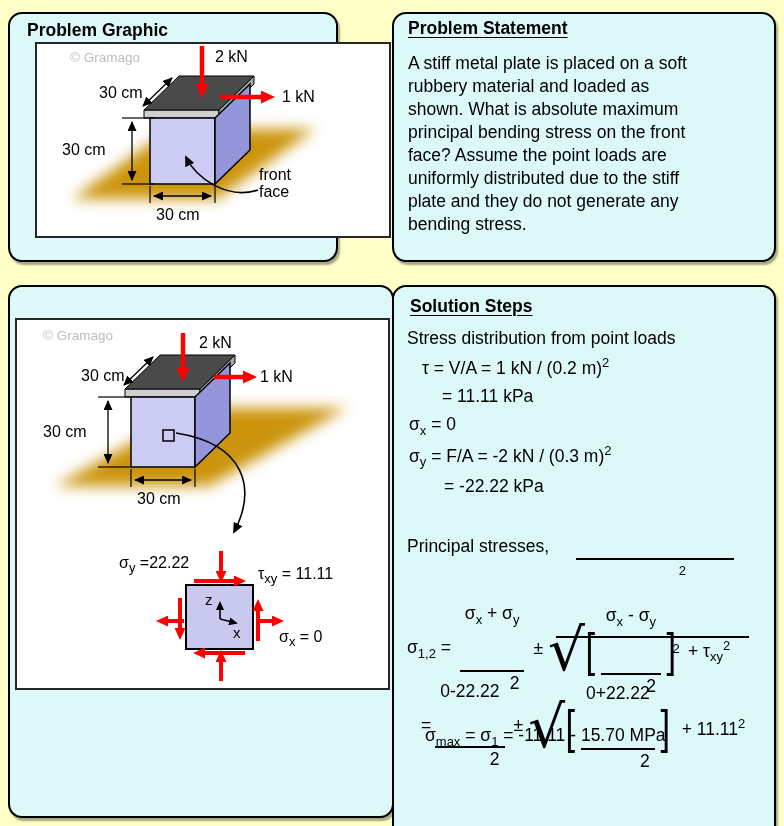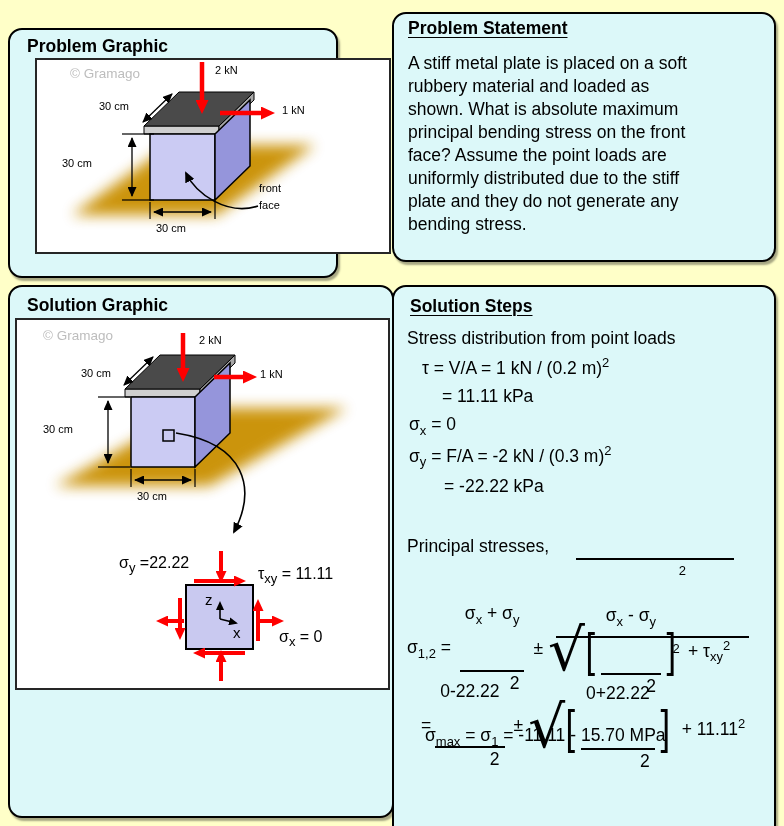--- a/index.html
+++ b/index.html
@@ -8,36 +8,36 @@
     background:#FFFFC8;
     font-family:"Liberation Sans","DejaVu Sans",sans-serif;
     color:#000;overflow:hidden;
   }
   .panel{
     position:absolute;background:#DCF8F9;
     border:2px solid #000;border-radius:14px;
     box-shadow:2px 3px 2px rgba(0,0,0,0.35);
     box-sizing:border-box;
   }
-  #panel-pg{left:8px;top:28px;width:330px;height:250px;text-align:right;}
+  #panel-pg{left:8px;top:12px;width:330px;height:250px;text-align:right;}
   #panel-ps{left:392px;top:12px;width:384px;height:250px;}
   #panel-sg{left:8px;top:285px;width:386px;height:533px;}
   #panel-ss{left:392px;top:285px;width:384px;height:579px;}
   .panel h2{
     position:absolute;margin:0;font-size:17.5px;font-weight:bold;white-space:nowrap;
   }
   .und{text-decoration:underline;text-underline-offset:3px;}
   .gbox{
     position:absolute;background:#FFFFFF;border:2px solid #262626;
     box-sizing:content-box;
   }
   #gbox1{left:25px;top:28px;width:352px;height:192px;}
   #gbox2{left:5px;top:31px;width:371px;height:368px;}
   .gbox svg{position:absolute;left:0;top:0;}
-  .lbl{position:absolute;font-size:11px;white-space:nowrap;line-height:1.1;}
+  .lbl{position:absolute;font-size:16px;white-space:nowrap;line-height:1.1;}
   .lbl sub{font-size:13px;}
   .watermark{position:absolute;color:#BDBDBD;font-size:13.5px;white-space:nowrap;}
   
   .bodyline{position:absolute;font-size:17.5px;white-space:nowrap;line-height:23px;}
   .step{position:absolute;font-size:17.5px;white-space:nowrap;}
   .step sub{font-size:13px;}
   .step sup{font-size:13px;}
   .red{color:#FF0000;}
   
   .eqline{position:absolute;display:flex;align-items:center;font-size:17.5px;white-space:pre;}
@@ -110,21 +110,20 @@
     <div class="bodyline" style="left:14px;top:84px">shown. What is absolute maximum</div>
     <div class="bodyline" style="left:14px;top:107px">principal bending stress on the front</div>
     <div class="bodyline" style="left:14px;top:130px">face? Assume the point loads are</div>
     <div class="bodyline" style="left:14px;top:153px">uniformly distributed due to the stiff</div>
     <div class="bodyline" style="left:14px;top:176px">plate and they do not generate any</div>
     <div class="bodyline" style="left:14px;top:199px">bending stress.</div>
   </div>
 </section>
 
 <section class="panel" id="panel-sg">
-  <h2 style="left:17px;top:8px">Solution Graphic</h2>
   <div class="gbox" id="gbox2">
     <svg width="371" height="368" viewBox="0 0 371 368">
       <defs>
         <filter id="gblur2" x="-40%" y="-40%" width="180%" height="180%">
             <feGaussianBlur stdDeviation="7"></feGaussianBlur>
           </filter>
         <marker id="arrR2" markerUnits="userSpaceOnUse" markerWidth="14" markerHeight="13" refX="4" refY="6.5" orient="auto">
             <path d="M0,0 L14,6.5 L0,13 Z" fill="#FF0000"></path>
           </marker>
         <marker id="arrR3" markerUnits="userSpaceOnUse" markerWidth="12" markerHeight="11" refX="3" refY="5.5" orient="auto">

